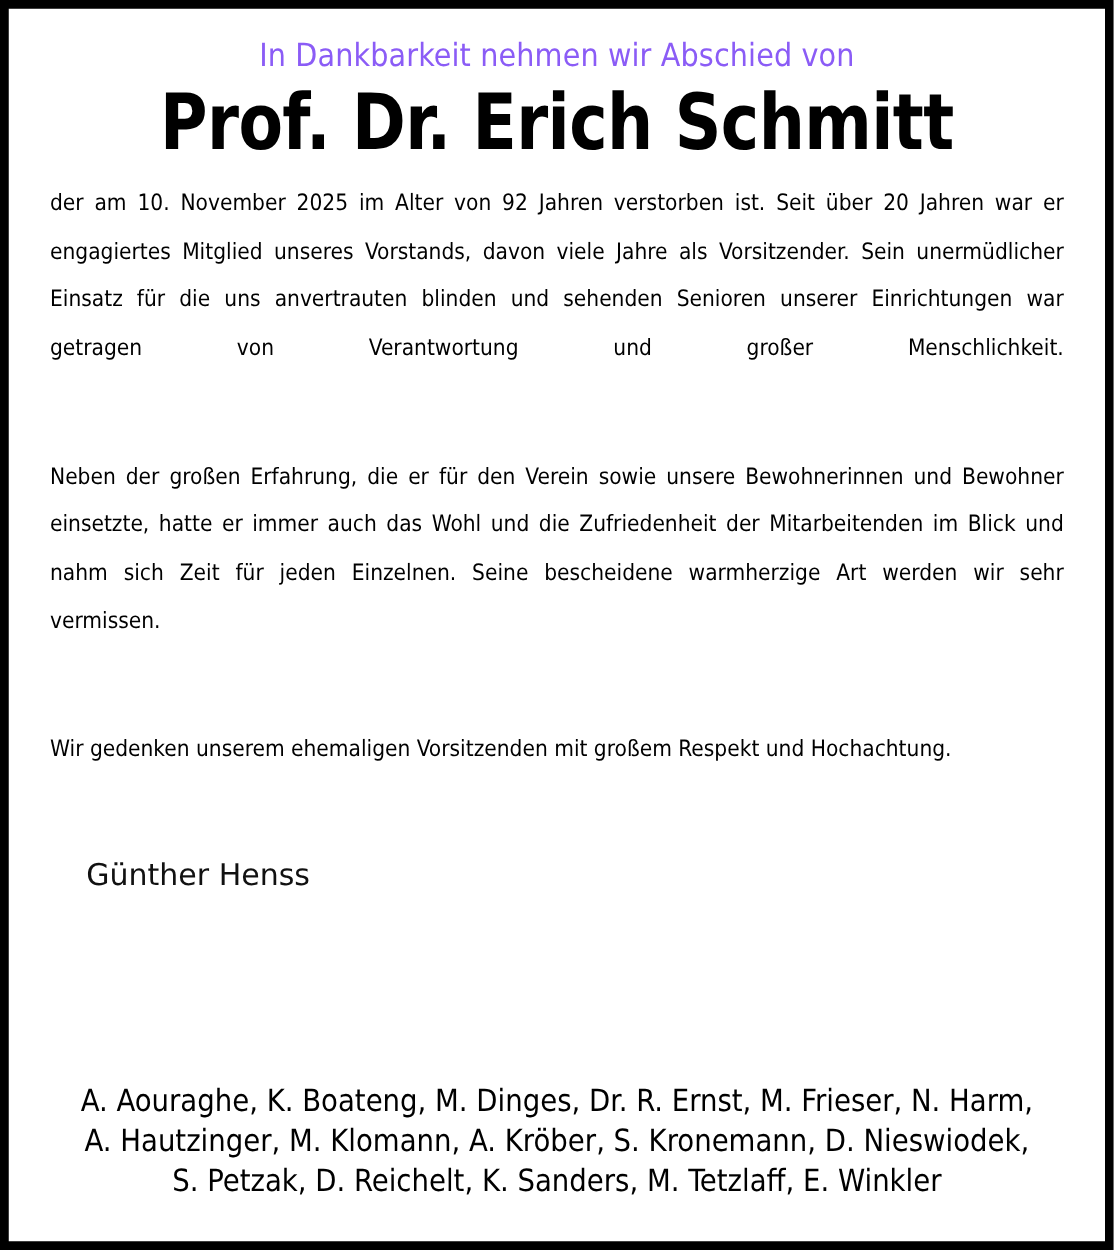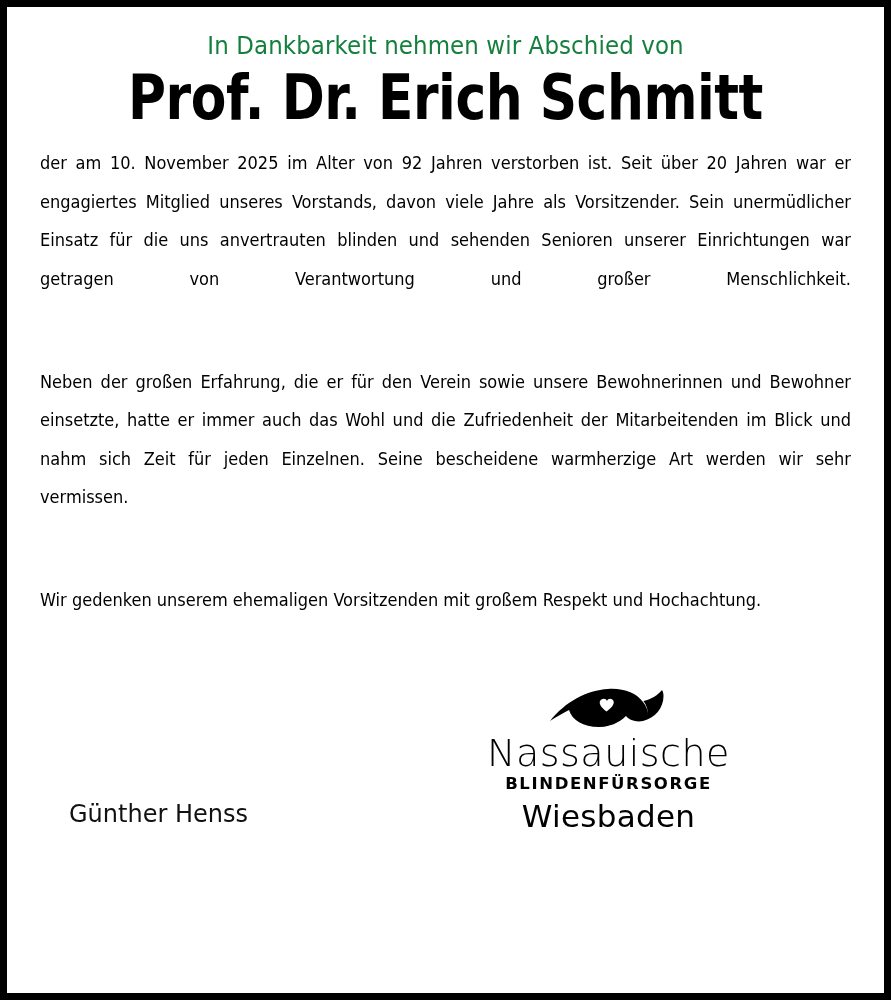--- a/index.html
+++ b/index.html
@@ -29,21 +29,21 @@
     box-sizing: border-box;
   }
 
   
   .intro-line {
     text-align: center;
     font-family: "DejaVu Sans Condensed", "Liberation Sans Narrow", "Liberation Sans", sans-serif;
     font-stretch: condensed;
     font-size: 25.5px;
     line-height: 1.1;
-    color: #15803d;
+    color: #8b5cf6;
     letter-spacing: 0.1px;
     margin: 0 0 6px 0;
   }
 
   .deceased-name {
     text-align: center;
     font-family: "DejaVu Sans Condensed", "Liberation Sans Narrow", "Liberation Sans", sans-serif;
     font-stretch: condensed;
     font-weight: 700;
     font-size: 62px;
@@ -178,28 +178,23 @@
     </div>
 
   </div>
 
   <div class="sig-row">
 
     <div class="sig-col left">
       <div>Günther Henss</div>
     </div>
 
-    <div class="logo-col">
-      <svg class="eye-icon" viewBox="0 0 244 92" xmlns="http://www.w3.org/2000/svg">
-        <path fill="#000000" d="M4 72 C34 34 78 10 120 8 C152 6 176 16 190 34 C197 43 200 52 200 60 C200 50 197 40 191 32 C207 28 220 20 228 10 C230 13 231 17 231 22 C231 46 214 66 190 72 C176 75 163 70 156 62 C142 76 122 84 102 84 C70 84 48 70 42 50 C30 56 16 64 4 72 Z"></path>
-        <circle fill="#000000" cx="108" cy="52" r="31"></circle>
-        <path fill="#ffffff" d="M104 32 C108 26 116 26 118 32 C120 26 128 26 131 32 C134 39 124 48 117 53 C110 48 101 39 104 32 Z"></path>
-      </svg>
-      <div class="logo-word">Nassauische</div>
-      <div class="logo-sub">BLINDENFÜRSORGE</div>
-      <div class="logo-city">Wiesbaden</div>
-    </div>
 
 
   </div>
 
+  <div class="board-list">
+    <span class="board-row">A. Aouraghe, K. Boateng, M. Dinges, Dr. R. Ernst, M. Frieser, N. Harm,</span>
+    <span class="board-row">A. Hautzinger, M. Klomann, A. Kröber, S. Kronemann, D. Nieswiodek,</span>
+    <span class="board-row">S. Petzak, D. Reichelt, K. Sanders, M. Tetzlaff, E. Winkler</span>
+  </div>
 
 </div>
 
 </body></html>

